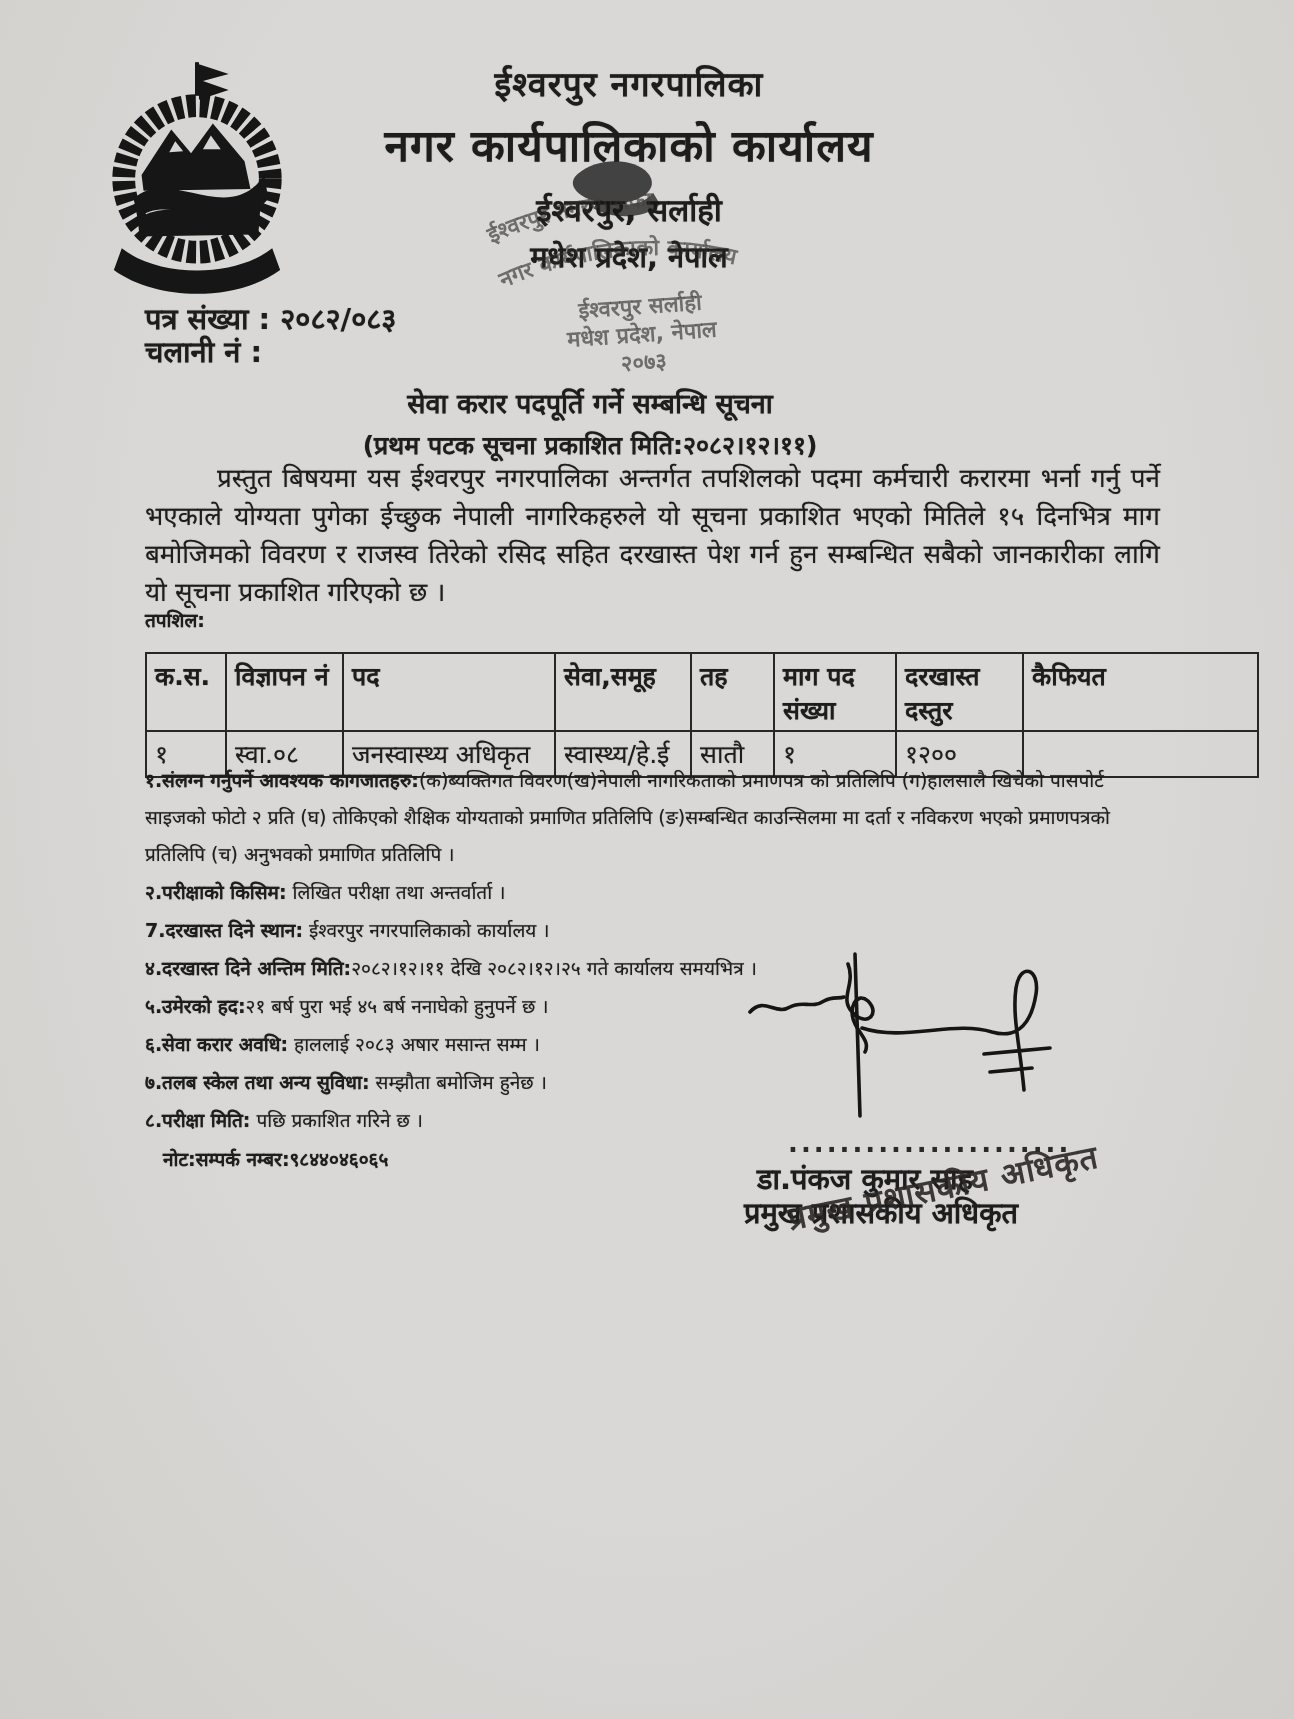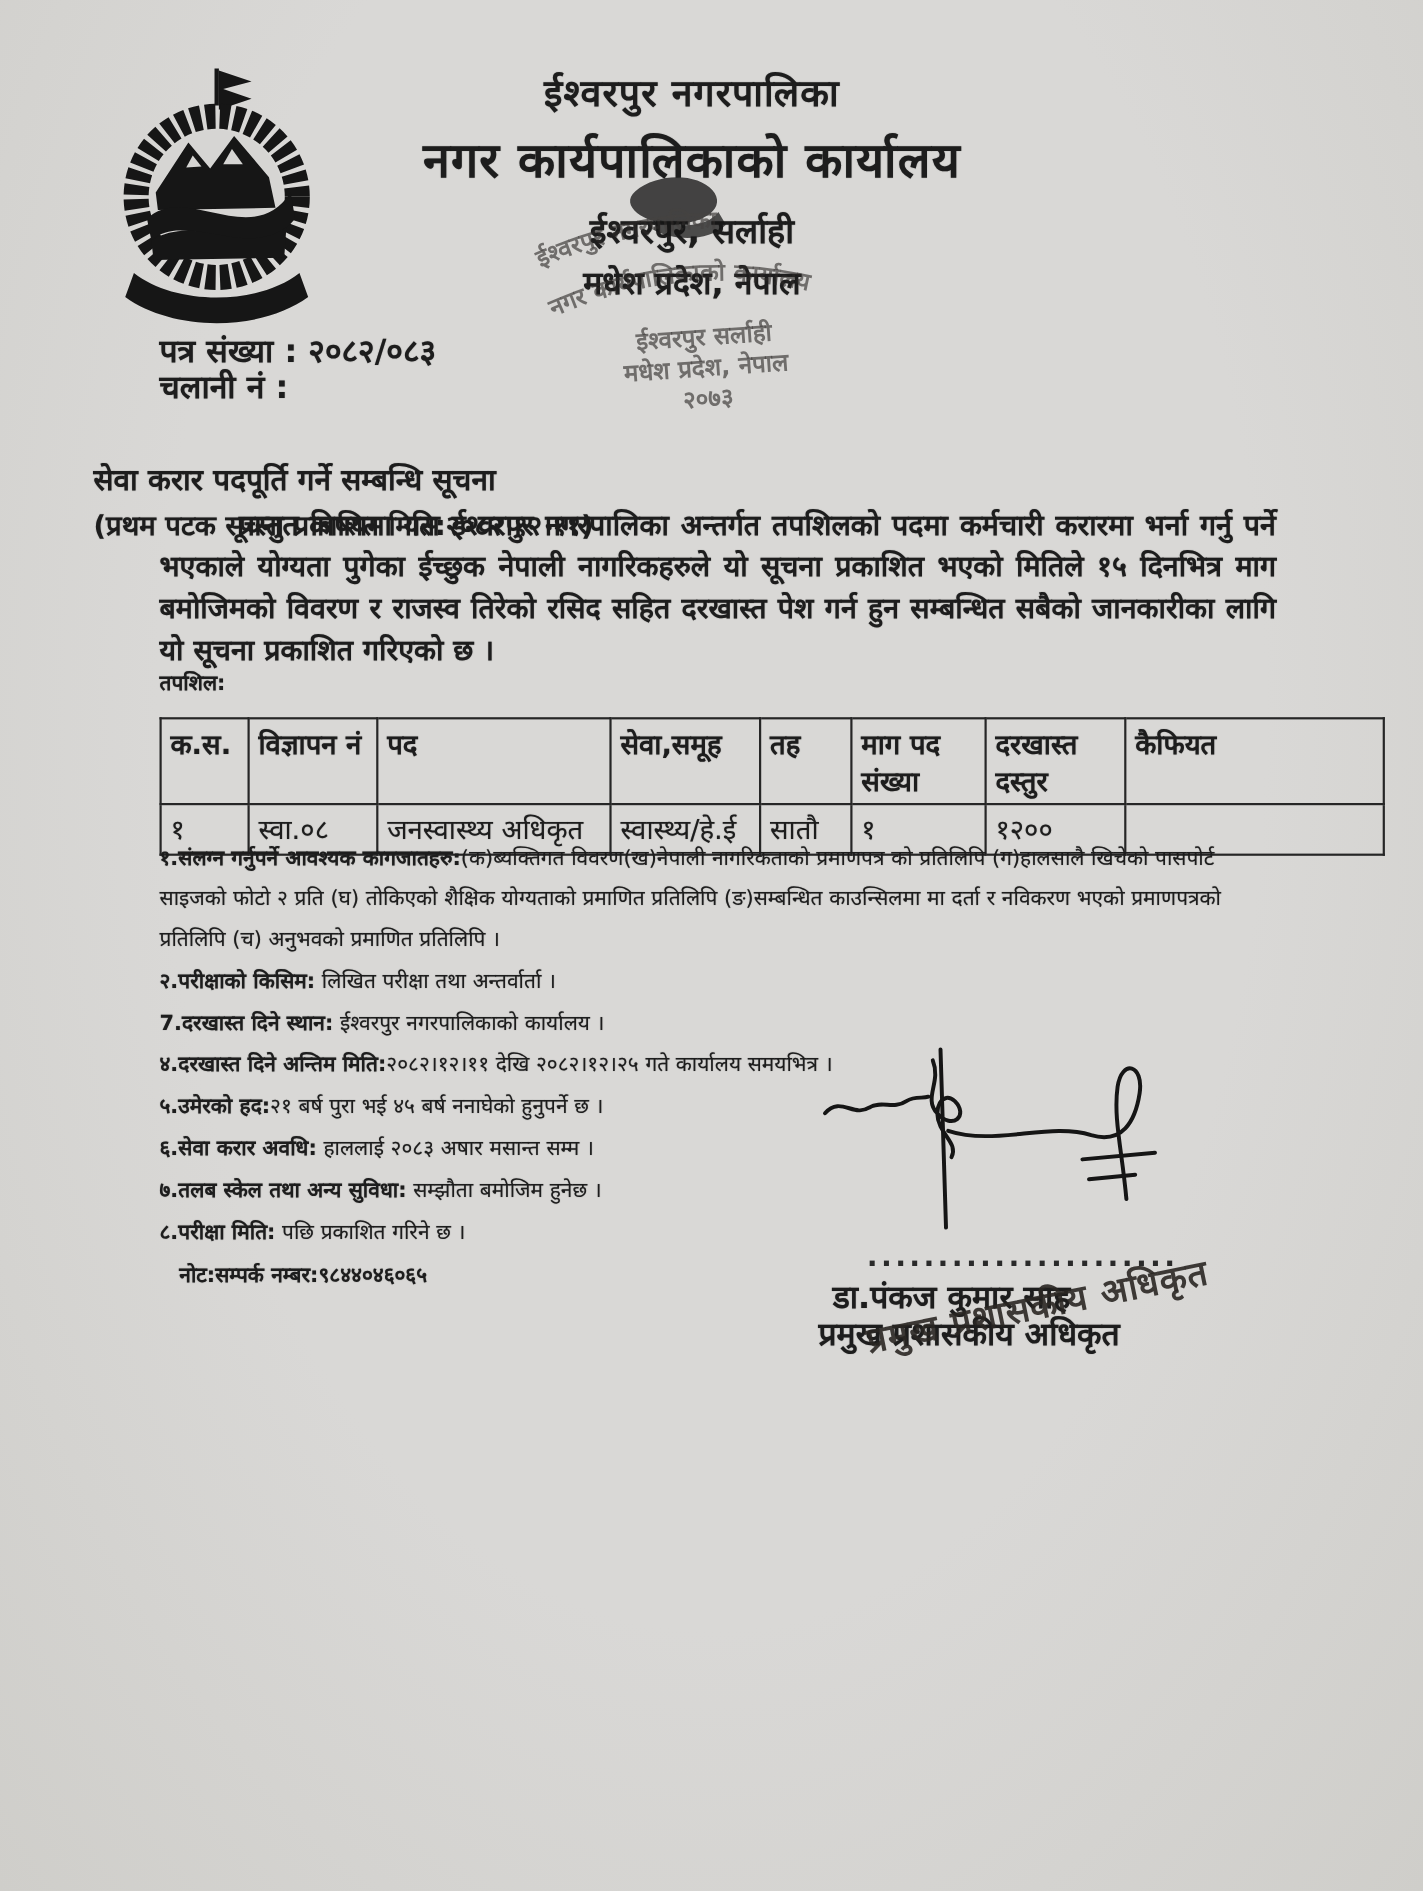--- a/index.html
+++ b/index.html
@@ -26,28 +26,28 @@
   .h4{ font-size:29px; font-weight:bold; margin-top:6px; }
 
   
   .stamp-wrap{ position:absolute; left:452px; top:146px; width:370px; height:235px; transform:rotate(-4deg); opacity:.85; }
 
   
   .letterno{ position:absolute; left:145px; top:298px; font-size:29px; font-weight:bold; }
   .chalani { position:absolute; left:145px; top:331px; font-size:29px; font-weight:bold; }
 
   
-  .title-block{ position:absolute; left:85px; top:416px; width:1010px; text-align:left; }
+  .title-block{ position:absolute; left:85px; top:384px; width:1010px; text-align:center; }
   .title{ font-size:27px; font-weight:bold; }
   .subtitle{ font-size:25px; font-weight:bold; margin-top:6px; }
 
   
   .bodytext{
     position:absolute; left:145px; top:459px; width:1015px;
-    font-size:26px; line-height:38px; text-align:justify; text-indent:72px; font-weight:700;
+    font-size:26px; line-height:38px; text-align:justify; text-indent:72px; font-weight:400;
   }
   .tapasil{ position:absolute; left:145px; top:607px; font-size:19px; font-weight:bold; }
 
   
   table.notice{ position:absolute; left:145px; top:652px; border-collapse:collapse; table-layout:fixed; width:1112px; }
   table.notice th, table.notice td{
     border:2px solid #262626; font-size:25px; padding:4px 8px; text-align:left; vertical-align:top;
     font-family:"DejaVu Sans", sans-serif;
   }
   table.notice th{ font-weight:bold; height:62px; }

